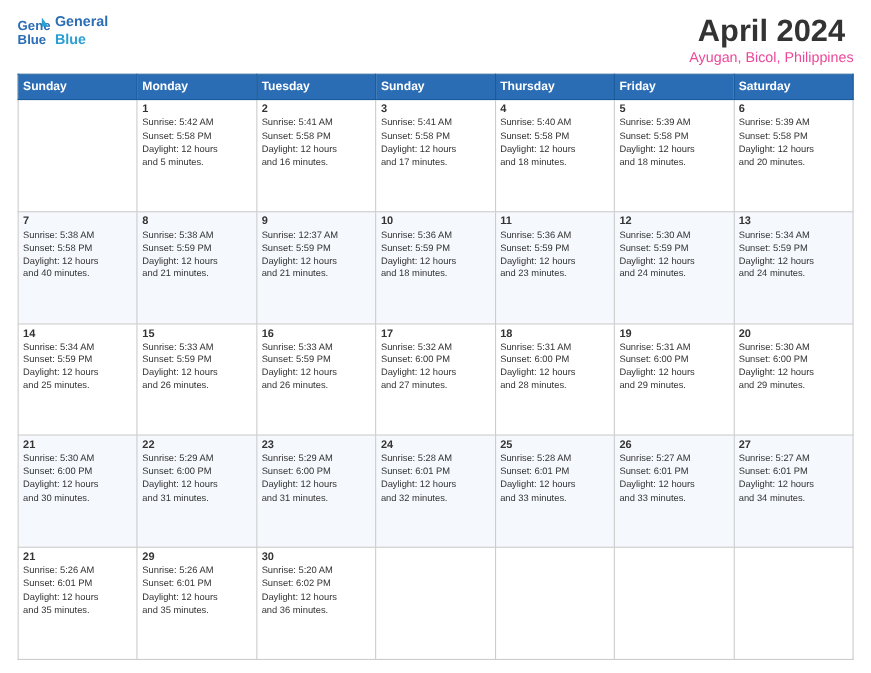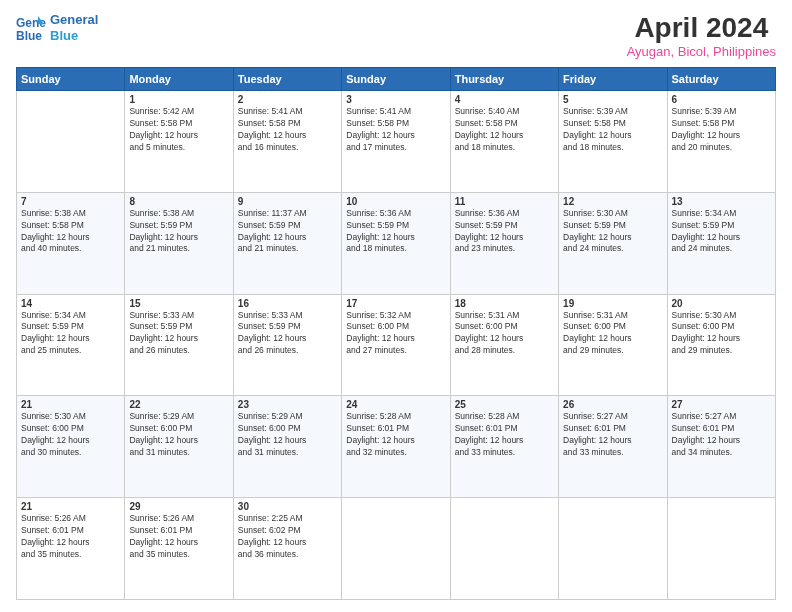--- a/index.html
+++ b/index.html
@@ -150,21 +150,21 @@
           <td>
             <span class="day-number">7</span>
             <div class="cell-content"><span>Sunrise: 5:38 AM</span><br><span>Sunset: 5:58 PM</span><br><span>Daylight: 12 hours</span><br><span>and 40 minutes.</span><br></div>
           </td>
           <td>
             <span class="day-number">8</span>
             <div class="cell-content"><span>Sunrise: 5:38 AM</span><br><span>Sunset: 5:59 PM</span><br><span>Daylight: 12 hours</span><br><span>and 21 minutes.</span><br></div>
           </td>
           <td>
             <span class="day-number">9</span>
-            <div class="cell-content"><span>Sunrise: 11:37 AM</span><br><span>Sunset: 5:59 PM</span><br><span>Daylight: 12 hours</span><br><span>and 21 minutes.</span><br></div>
+            <div class="cell-content"><span>Sunrise: 12:37 AM</span><br><span>Sunset: 5:59 PM</span><br><span>Daylight: 12 hours</span><br><span>and 21 minutes.</span><br></div>
           </td>
           <td>
             <span class="day-number">10</span>
             <div class="cell-content"><span>Sunrise: 5:36 AM</span><br><span>Sunset: 5:59 PM</span><br><span>Daylight: 12 hours</span><br><span>and 18 minutes.</span><br></div>
           </td>
           <td>
             <span class="day-number">11</span>
             <div class="cell-content"><span>Sunrise: 5:36 AM</span><br><span>Sunset: 5:59 PM</span><br><span>Daylight: 12 hours</span><br><span>and 23 minutes.</span><br></div>
           </td>
           <td>
@@ -240,21 +240,21 @@
           <td>
             <span class="day-number">21</span>
             <div class="cell-content"><span>Sunrise: 5:26 AM</span><br><span>Sunset: 6:01 PM</span><br><span>Daylight: 12 hours</span><br><span>and 35 minutes.</span><br></div>
           </td>
           <td>
             <span class="day-number">29</span>
             <div class="cell-content"><span>Sunrise: 5:26 AM</span><br><span>Sunset: 6:01 PM</span><br><span>Daylight: 12 hours</span><br><span>and 35 minutes.</span><br></div>
           </td>
           <td>
             <span class="day-number">30</span>
-            <div class="cell-content"><span>Sunrise: 2:25 AM</span><br><span>Sunset: 6:02 PM</span><br><span>Daylight: 12 hours</span><br><span>and 36 minutes.</span><br></div>
+            <div class="cell-content"><span>Sunrise: 5:20 AM</span><br><span>Sunset: 6:02 PM</span><br><span>Daylight: 12 hours</span><br><span>and 36 minutes.</span><br></div>
           </td>
           <td class="empty"></td>
           <td class="empty"></td>
           <td class="empty"></td>
           <td class="empty"></td>
         </tr>
       </tbody>
   </table>
 </div>
 

